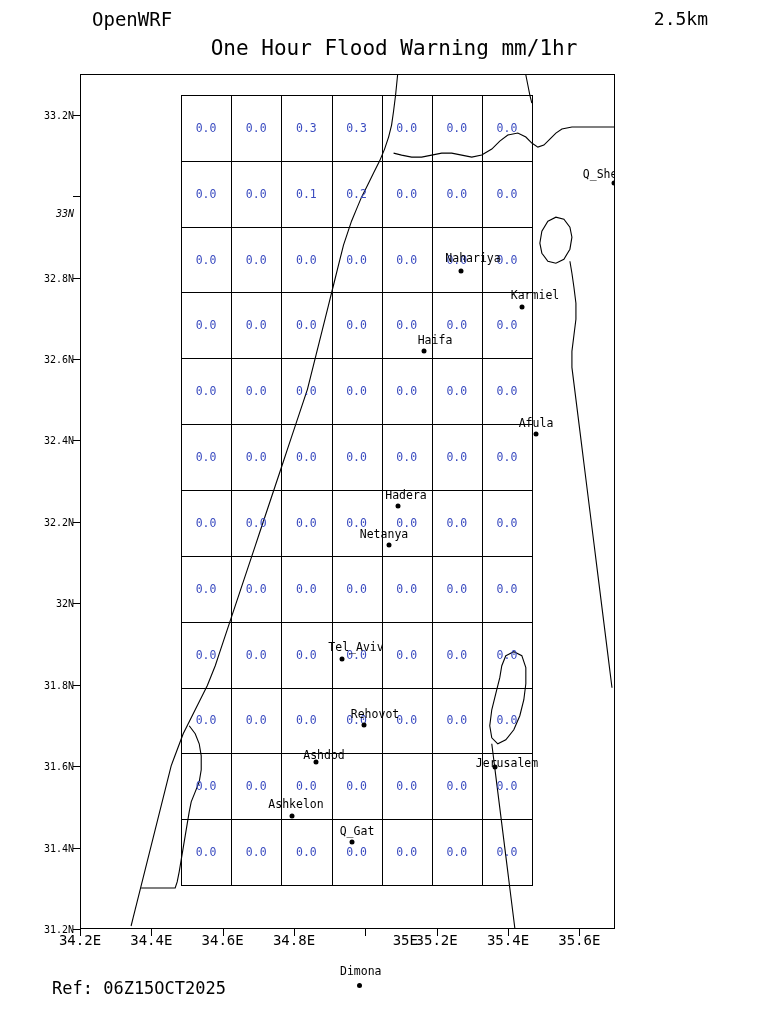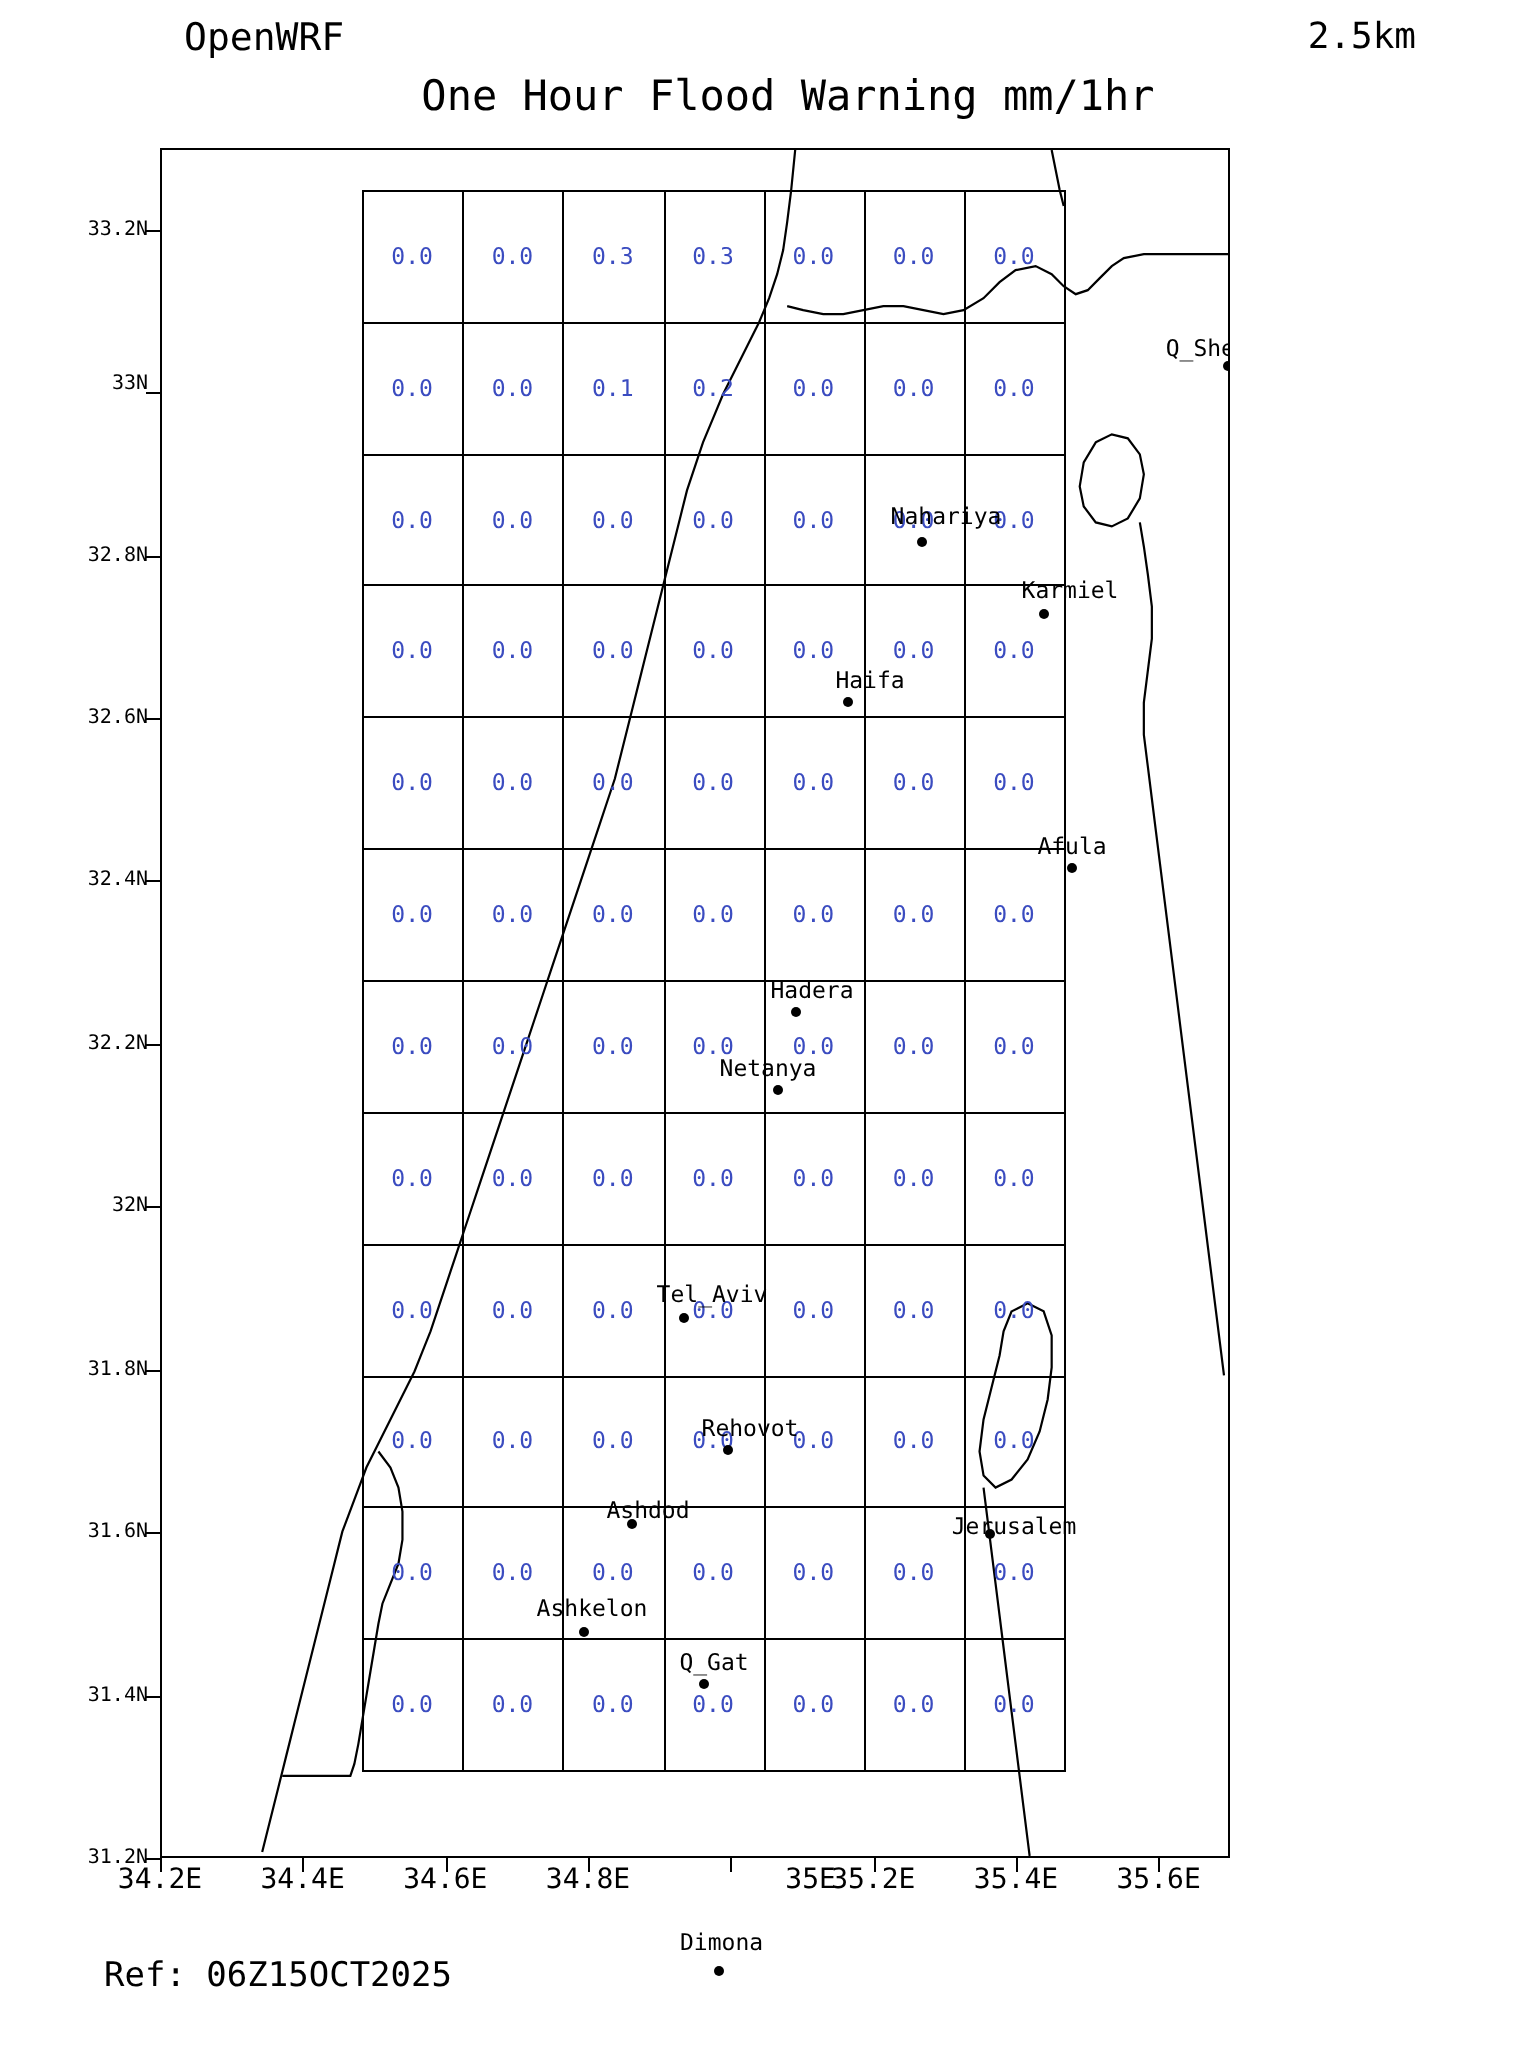--- a/index.html
+++ b/index.html
@@ -356,21 +356,21 @@
       <div class="ytick-label" style="top: 603.286px;">32N</div>
       <div class="ytick-mark" style="top: 603.286px;"></div>
       <div class="ytick-label" style="top: 521.857px;">32.2N</div>
       <div class="ytick-mark" style="top: 521.857px;"></div>
       <div class="ytick-label" style="top: 440.429px;">32.4N</div>
       <div class="ytick-mark" style="top: 440.429px;"></div>
       <div class="ytick-label" style="top: 359px;">32.6N</div>
       <div class="ytick-mark" style="top: 359px;"></div>
       <div class="ytick-label" style="top: 277.571px;">32.8N</div>
       <div class="ytick-mark" style="top: 277.571px;"></div>
-      <div class="ytick-label" style="top: 192px;">33N</div>
+      <div class="ytick-label" style="top: 213px; font-style: italic;">33N</div>
       <div class="ytick-mark" style="top: 196.143px;"></div>
       <div class="ytick-label" style="top: 114.714px;">33.2N</div>
       <div class="ytick-mark" style="top: 114.714px;"></div>
       <div class="xtick-label" style="left: 80px;">34.2E</div>
       <div class="xtick-mark" style="left: 80px;"></div>
       <div class="xtick-label" style="left: 151.333px;">34.4E</div>
       <div class="xtick-mark" style="left: 151.333px;"></div>
       <div class="xtick-label" style="left: 222.667px;">34.6E</div>
       <div class="xtick-mark" style="left: 222.667px;"></div>
       <div class="xtick-label" style="left: 294px;">34.8E</div>

